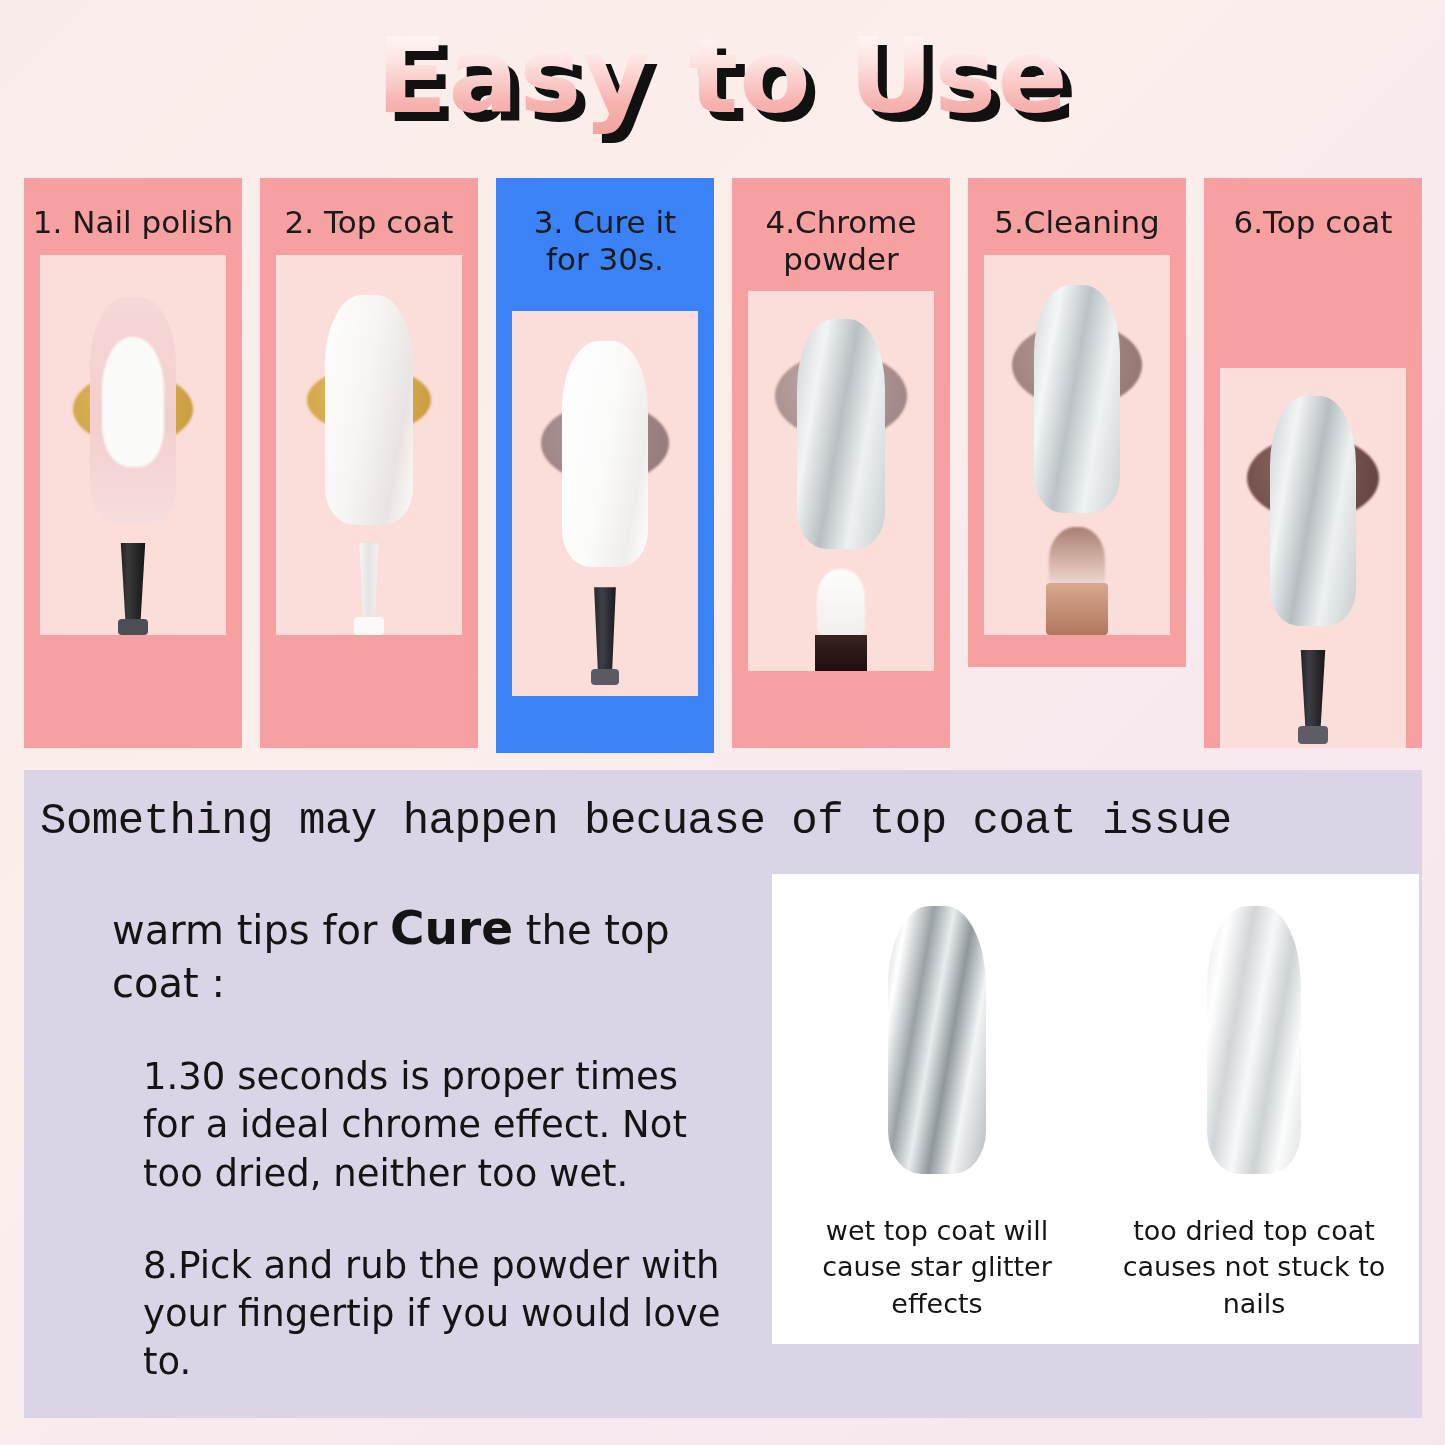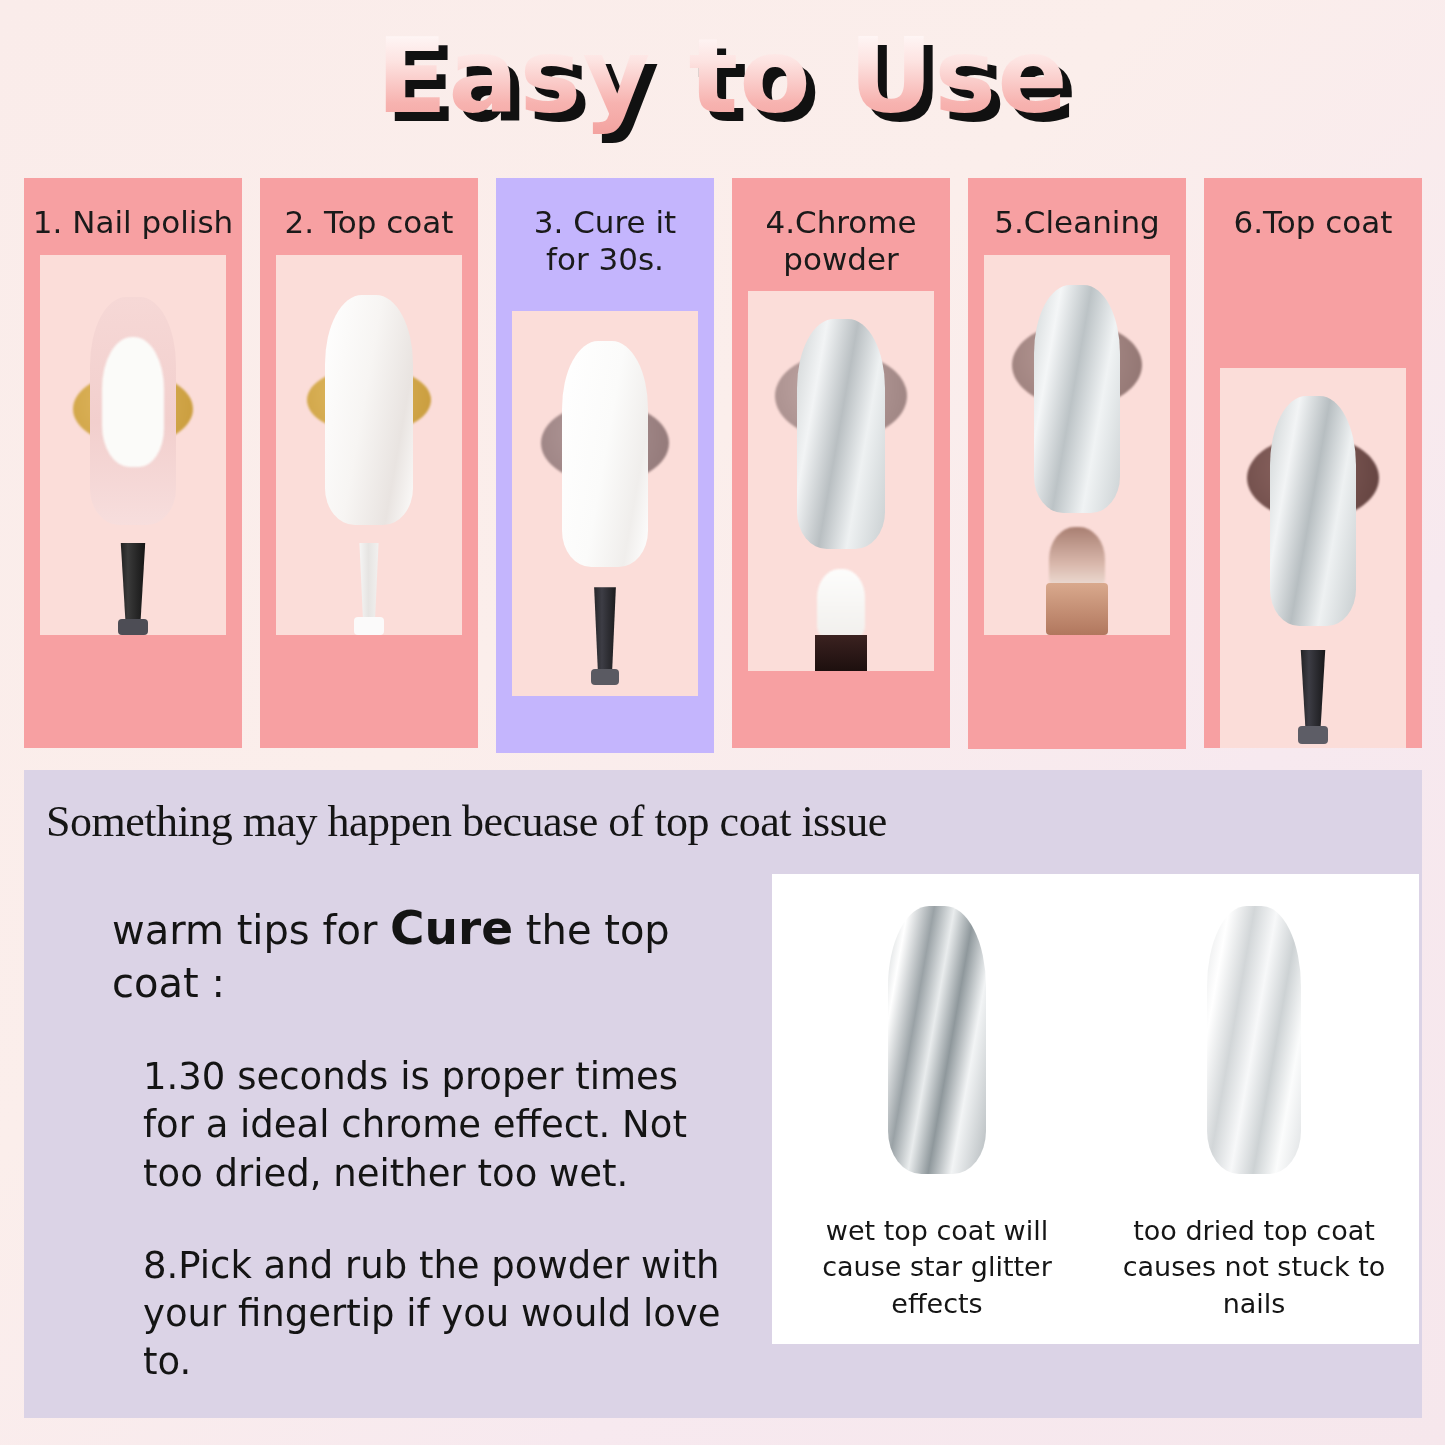--- a/index.html
+++ b/index.html
@@ -24,42 +24,42 @@
     position:relative;z-index:2;white-space:nowrap;
     background:linear-gradient(180deg,#ffffff 6%,#fde3e1 38%,#f7b3b0 72%,#f3a19e 100%);
     -webkit-background-clip:text;background-clip:text;
     -webkit-text-fill-color:transparent;color:transparent;
   }
 
   
   .steps{position:absolute;left:24px;top:178px;width:1400px;height:575px;}
   .step{position:absolute;top:0;display:flex;flex-direction:column;align-items:center;}
   .step.pink{background:#f7a0a2;}
-  .step.lav{background:#c4b5fd;gap:20px;}
+  .step.lav{background:#3b82f6;gap:20px;}
   .step-label{
     font-family:"DejaVu Sans",sans-serif;
     font-size:31px;color:#1a1a1a;text-align:center;line-height:1.18;
     padding:26px 6px 14px 6px;width:100%;box-sizing:border-box;
   }
   .photo{position:relative;overflow:hidden;background:#fbddd9;}
   .photo.lavphoto{background:#fbddd9;}
 
   
   .nail{position:absolute;left:50%;transform:translateX(-50%);
         border-radius:42% 42% 34% 34% / 30% 30% 16% 16%;}
   .blob{position:absolute;left:50%;transform:translateX(-50%);
         border-radius:50%;filter:blur(1px);}
   .handle{position:absolute;left:50%;transform:translateX(-50%);}
   .brushcap{position:absolute;left:50%;transform:translateX(-50%);border-radius:4px;}
 
   
   .panel{position:absolute;left:24px;top:770px;width:1398px;height:648px;background:#dbd3e6;}
   .panel-heading{
-    font-family:Liberation Serif, serif;
-    font-size:44px;color:#151515;padding:26px 0 0 22px;white-space:nowrap;
+    font-family:Liberation Mono, monospace;
+    font-size:44px;color:#151515;padding:26px 0 0 16px;white-space:nowrap;
     letter-spacing:-0.5px;
   }
   .tips{position:absolute;left:88px;top:128px;width:620px;}
   .tip-intro{font-family:"DejaVu Sans",sans-serif;font-size:40px;color:#141414;line-height:1.28;}
   .tip-intro b{font-weight:bold;font-size:47px;}
   .tip{font-family:"DejaVu Sans",sans-serif;font-size:37px;color:#141414;line-height:1.3;margin-top:44px;margin-left:31px;}
 
   .result-card{position:absolute;background:#ffffff;display:flex;flex-direction:column;align-items:center;}
   .result-photo{position:relative;flex:1;width:100%;}
   .result-cap{
@@ -117,21 +117,21 @@
       <div class="step-label" style="white-space:pre-line;">4.Chrome
 powder</div>
       <div class="photo" style="width:186px;height:380px;">
         <div class="blob" style="top:62px;width:132px;height:86px;background:radial-gradient(circle at 38% 38%,#c2a8a6,#9a807e);"></div>
         <div class="nail" style="top:28px;width:88px;height:230px;background:linear-gradient(100deg,#cfd3d4 0%,#f2f4f5 24%,#b9bfc2 48%,#eef1f2 70%,#c9cfd1 100%);"></div>
         <div class="blob" style="top:278px;width:48px;height:72px;border-radius:46% 46% 30% 30%/40% 40% 22% 22%;background:linear-gradient(180deg,#fdfdfc,#f1efec);"></div>
         <div class="handle" style="top:344px;width:52px;height:36px;background:linear-gradient(180deg,#3b2220,#1d0f0e);"></div>
       </div>
     </div>
 
-    <div class="step pink" style="left:944px;width:218px;height:571px;">
+    <div class="step pink" style="left:944px;width:218px;height:489px;">
       <div class="step-label">5.Cleaning</div>
       <div class="photo" style="width:186px;height:380px;">
         <div class="blob" style="top:68px;width:130px;height:84px;background:radial-gradient(circle at 38% 38%,#b89a96,#8d716e);"></div>
         <div class="nail" style="top:30px;width:86px;height:228px;background:linear-gradient(100deg,#d2d7d8 0%,#f4f6f7 22%,#bcc3c6 46%,#f0f3f4 70%,#ccd2d4 100%);"></div>
         <div class="blob" style="top:272px;width:56px;height:62px;border-radius:46% 46% 18% 18%/52% 52% 16% 16%;background:linear-gradient(180deg,#a97f72,#d9b8ac 60%,#efe0d8);"></div>
         <div class="handle" style="top:328px;width:62px;height:52px;background:linear-gradient(180deg,#d9a98d,#b1775e);border-radius:4px;"></div>
       </div>
     </div>
 
     <div class="step pink" style="left:1180px;width:218px;height:570px;justify-content:space-between;">

